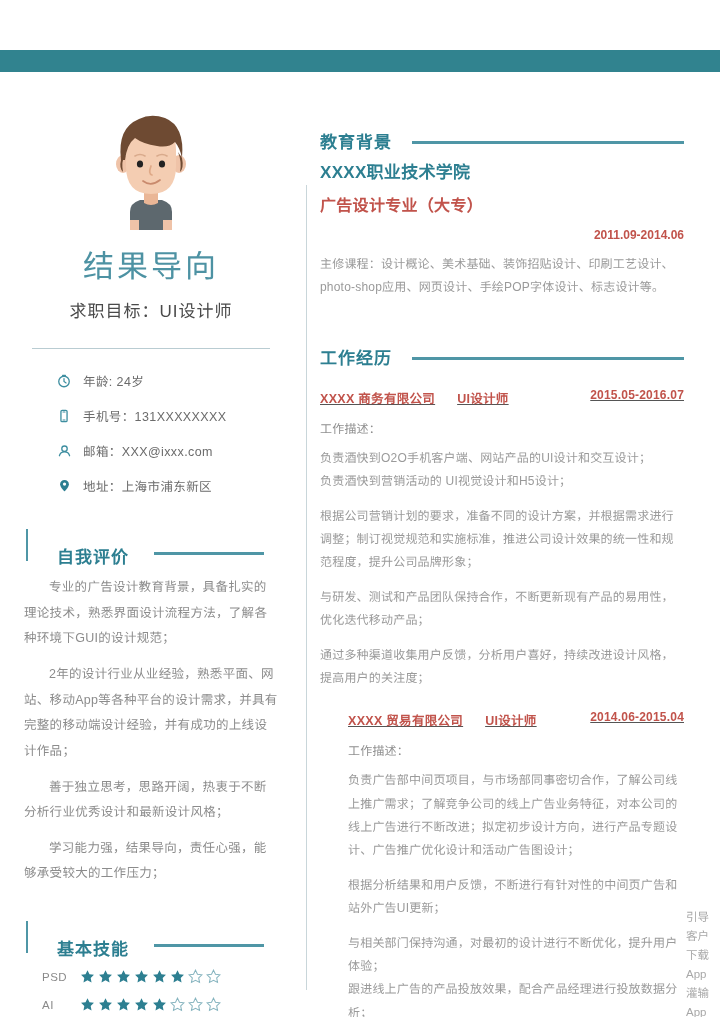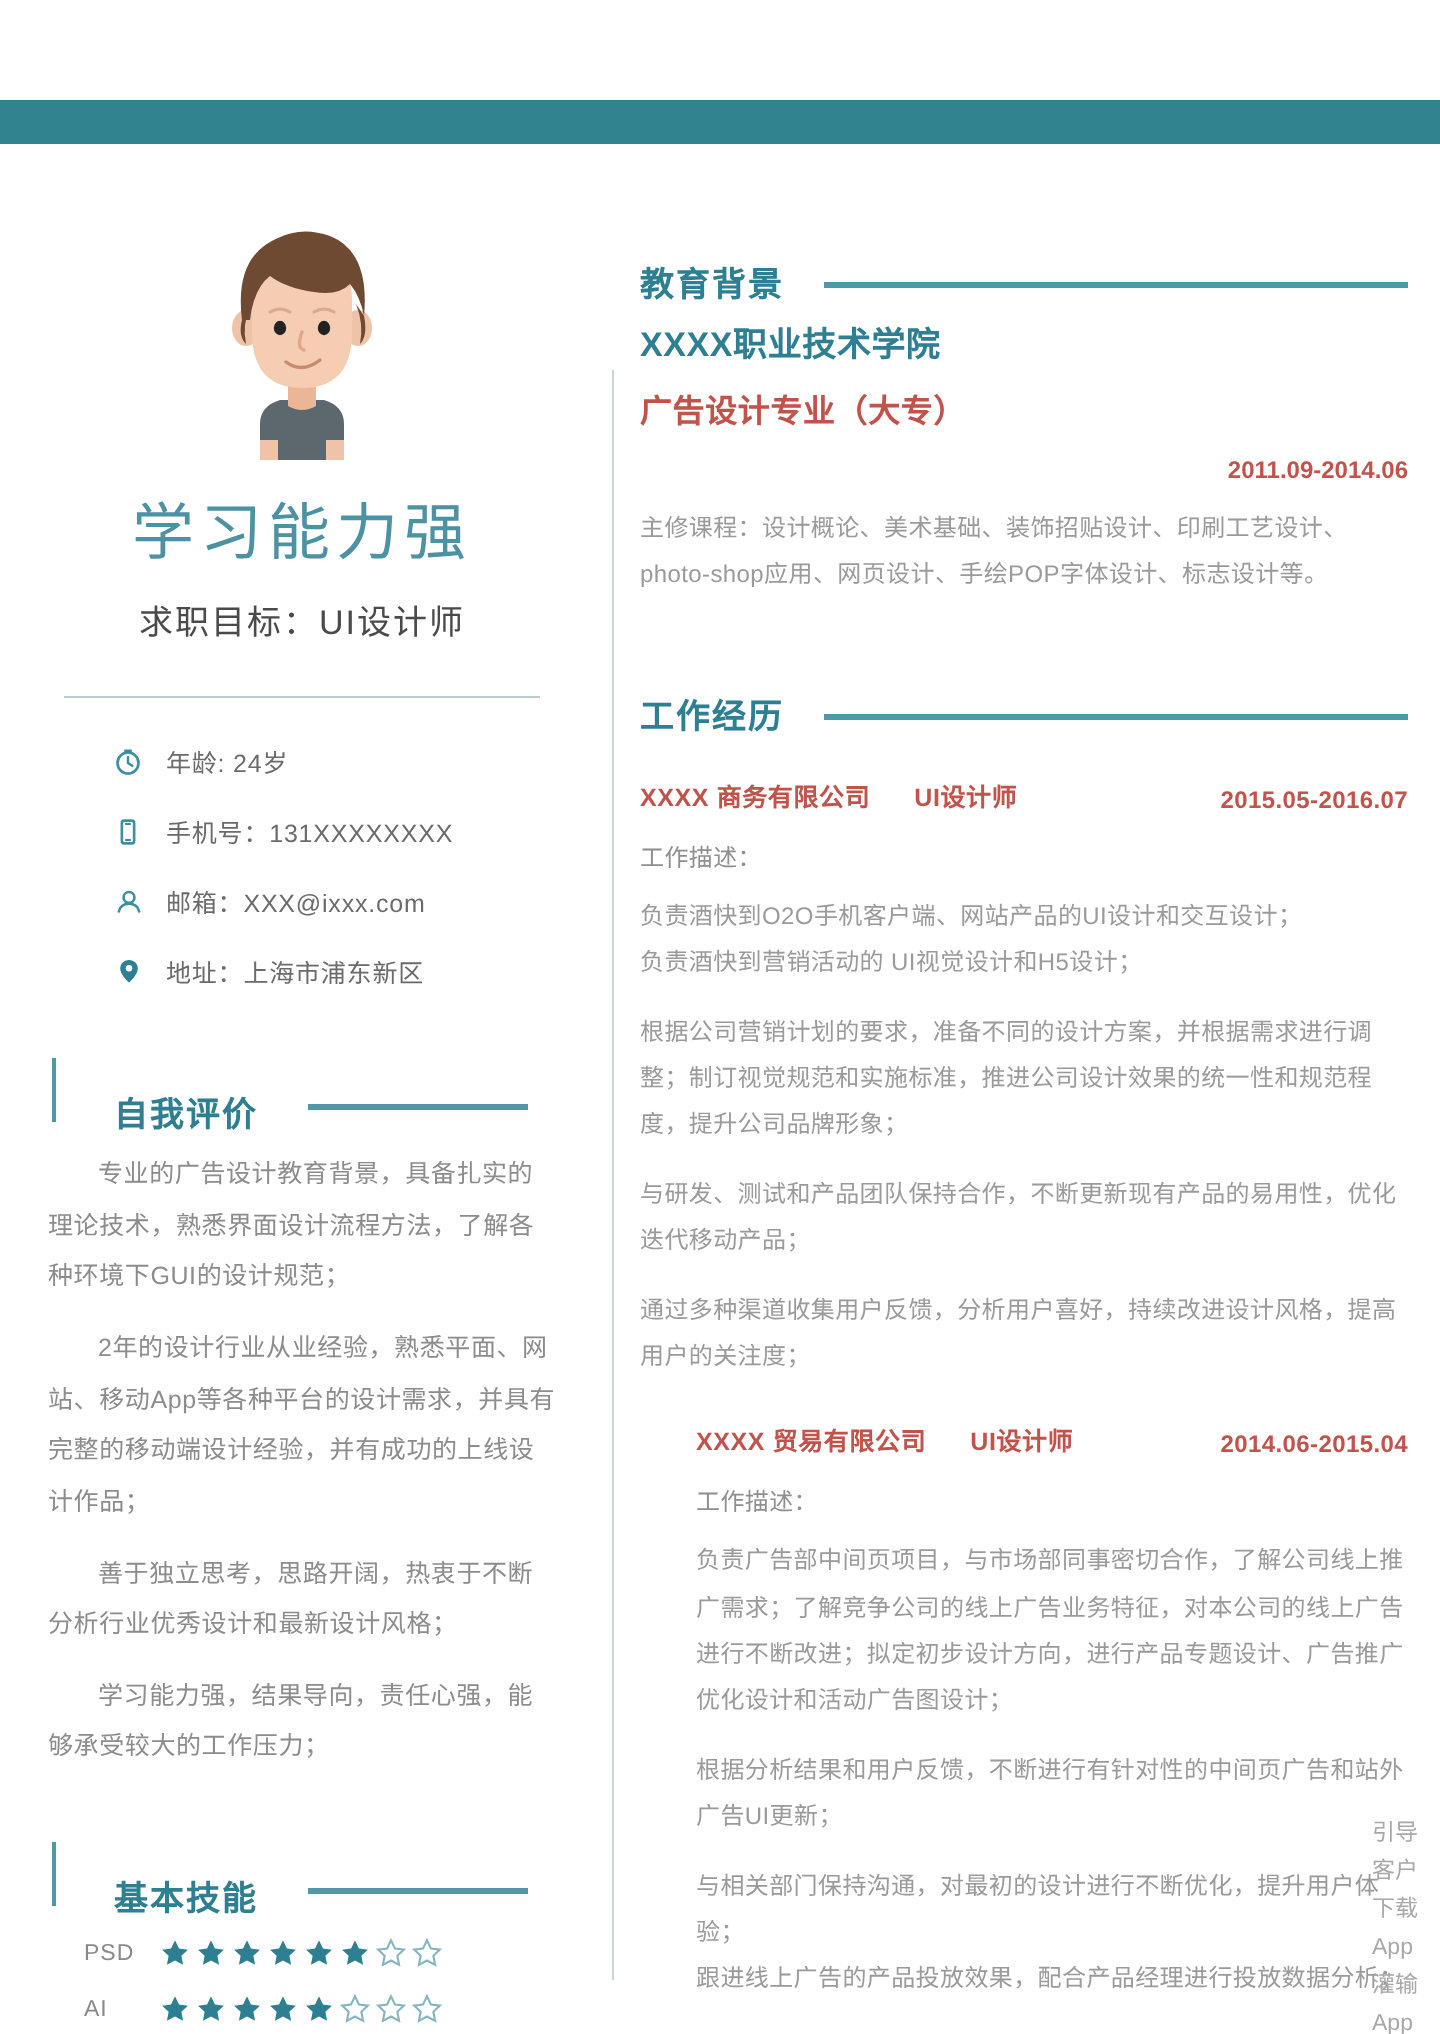--- a/index.html
+++ b/index.html
@@ -42,21 +42,21 @@
     box-sizing: border-box;
     padding: 0 22px 0 24px;
   }
   .col-right {
     position: absolute;
     left: 300px;
     top: 72px;
     width: 420px;
     height: 945px;
     box-sizing: border-box;
-    padding: 0 16px 0 0;
+    padding: 0 36px 0 0;
   }
   
   .col-divider {
     position: absolute;
     left: 306px;
     top: 185px;
     width: 1px;
     height: 805px;
     background: #c9d6da;
   }
@@ -201,22 +201,23 @@
     top: 13px;
     height: 3px;
     background: #4f96a6;
   }
   .rbody {
     margin-left: 20px;
     margin-right: 0;
   }
   .entry-head {
     display: flex;
-    align-items: flex-end;
+    align-items: flex-start;
     margin-top: 14px;
+    text-decoration: underline;
   }
   .entry-org {
     font-size: 12.5px;
     font-weight: bold;
     color: #c1534b;
     letter-spacing: .3px;
   }
   .entry-role {
     font-size: 12.5px;
     font-weight: bold;
@@ -318,21 +319,21 @@
           <ellipse cx="41" cy="56" rx="3.1" ry="3.6" fill="#222"></ellipse>
           <ellipse cx="63" cy="56" rx="3.1" ry="3.6" fill="#222"></ellipse>
 
           <path d="M52 58 Q49 66 53 67" stroke="#dfa987" stroke-width="1.7" fill="none" stroke-linecap="round"></path>
 
           <path d="M44 73 Q52 79 61 72" stroke="#c98a6d" stroke-width="1.7" fill="none" stroke-linecap="round"></path>
         </svg>
       </div>
     </div>
 
-    <div class="person-name">学习能力强</div>
+    <div class="person-name">结果导向</div>
     <div class="person-target">求职目标：UI设计师</div>
 
     <div class="hrule"></div>
 
     <div class="contact">
 
       <div class="contact-row">
         <span class="contact-ico">
           <svg width="14" height="14" viewBox="0 0 16 16">
             <circle cx="8" cy="8.6" r="6" fill="none" stroke="#3d8ea0" stroke-width="1.5"></circle>

